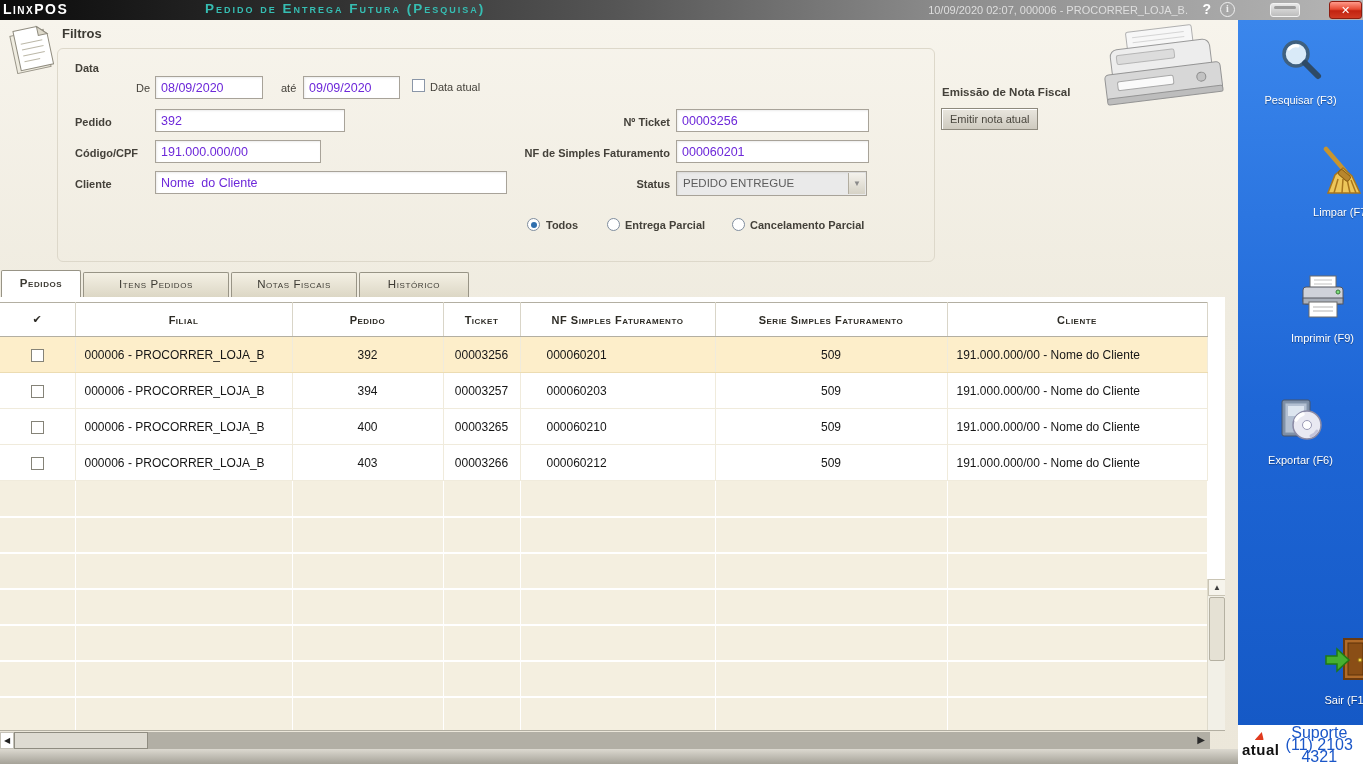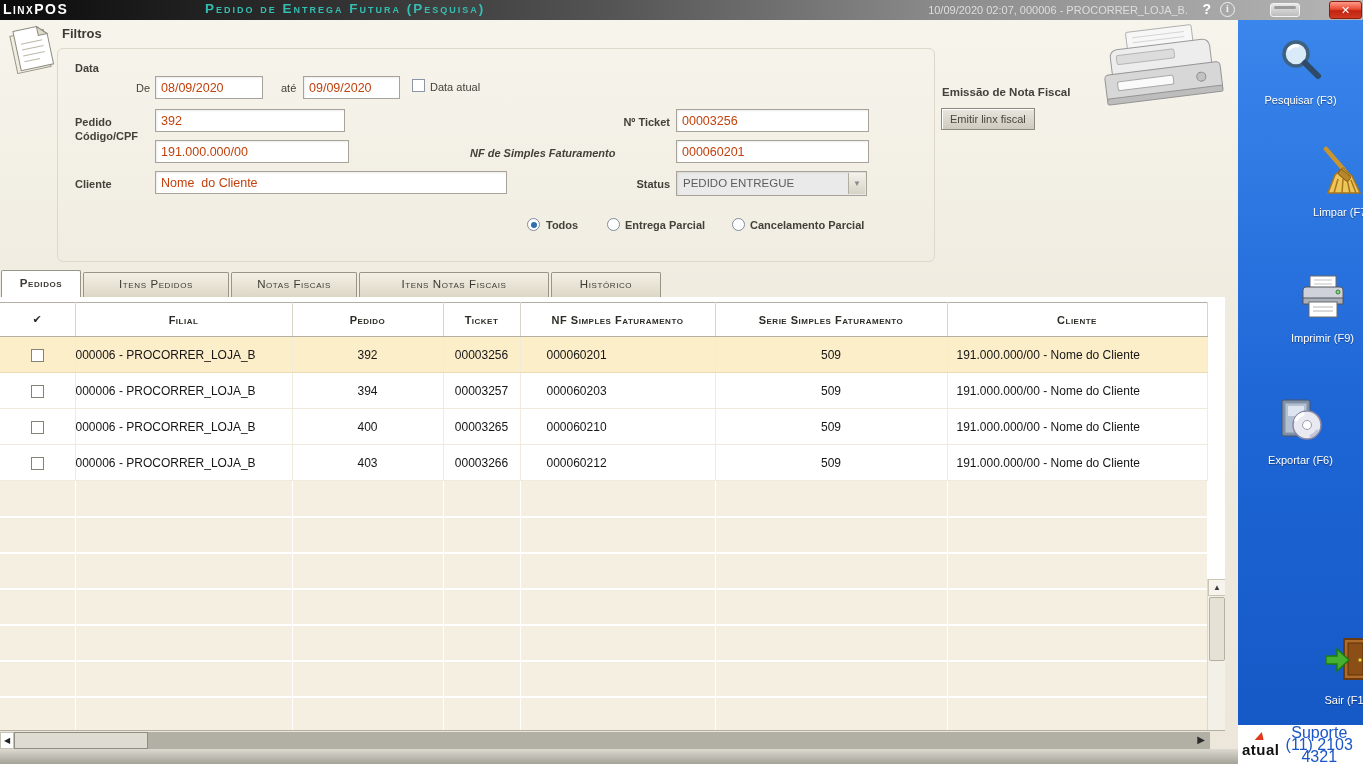--- a/index.html
+++ b/index.html
@@ -27,35 +27,35 @@
   #content { position:absolute; top:20px; left:0; width:1238px; height:744px;
     background:linear-gradient(180deg,#f7f4ec 0%,#efebdf 40%,#ece7da 100%);}
 
   
   #fieldbox { position:absolute; left:57px; top:28px; width:878px; height:214px; border:1px solid #ddd8ca; border-radius:6px;}
   #note-icon { position:absolute; left:4px; top:4px;}
   #filters-heading { position:absolute; left:62px; top:6px; font-size:13px; font-weight:bold; color:#3c3a33;}
   .lbl { position:absolute; font-size:11px; font-weight:bold; color:#44413a; white-space:nowrap;}
   .lbl-n { position:absolute; font-size:11px; color:#44413a; white-space:nowrap;}
   .inp { position:absolute; height:23px; border:1px solid #a8a399; background:#fff; font-family:"Liberation Sans",sans-serif;
-    font-size:12.5px; color:#c2410c; padding:2px 5px; box-shadow:inset 1px 1px 2px rgba(0,0,0,.08);}
+    font-size:12.5px; color:#6d28d9; padding:2px 5px; box-shadow:inset 1px 1px 2px rgba(0,0,0,.08);}
   #lbl-data { left:75px; top:42px; }
   #lbl-de { left:136px; top:62px; }
   #inp-de { left:155px; top:56px; width:108px; }
   #lbl-ate { left:281px; top:62px; }
   #inp-ate { left:303px; top:56px; width:97px; }
   #chk-atual { position:absolute; left:412px; top:59px; width:13px; height:13px; border:1px solid #8a96a8; background:#fff; cursor:pointer;}
   #lbl-atual { left:430px; top:61px; }
   #lbl-pedido { left:75px; top:96px; }
   #inp-pedido { left:155px; top:89px; width:190px; }
   #lbl-ticket { left:540px; top:96px; width:130px; text-align:right; }
   #inp-ticket { left:676px; top:89px; width:193px; }
-  #lbl-codigo { left:75px; top:110px; }
-  #inp-codigo { left:155px; top:120px; width:194px; }
-  #lbl-nf { left:470px; top:127px; width:200px; text-align:left;font-style:italic; }
+  #lbl-codigo { left:75px; top:127px; }
+  #inp-codigo { left:155px; top:120px; width:166px; }
+  #lbl-nf { left:470px; top:127px; width:200px; text-align:right; }
   #inp-nf { left:676px; top:120px; width:193px; }
   #lbl-cliente { left:75px; top:158px; }
   #inp-cliente { left:155px; top:151px; width:352px; }
   #lbl-status { left:570px; top:158px; width:100px; text-align:right; }
   #sel-status { position:absolute; left:676px; top:151px; width:191px; height:25px; border:1px solid #a8a399;
     background:#eaeaea; box-shadow:inset 1px 1px 2px rgba(0,0,0,.08); cursor:default;}
   #sel-status .val { position:absolute; left:6px; top:5px; font-size:11.5px; color:#5d5d5d;}
   #sel-status .arr { position:absolute; right:1px; top:1px; bottom:1px; width:17px;
     background:linear-gradient(#f4f2ec,#d6d2c6); border-left:1px solid #b2ada0; color:#8a8a8a;
     font-size:8px; text-align:center; line-height:21px;}
@@ -85,21 +85,21 @@
     border-bottom:1px solid #b3afa2;}
   #grid table { border-collapse:collapse; table-layout:fixed; width:1207px; margin-top:5px;}
   #grid th { height:34px; background:#fff; border-top:1px solid #b3afa2; border-bottom:1px solid #b3afa2;
     border-right:1px solid #d9d5c8; font-size:11px; font-weight:bold; font-variant:small-caps; letter-spacing:.5px;
     color:#2e2c26; text-align:center;}
   #grid td { height:36px; font-size:12px; color:#161616; border-bottom:1px solid #f0ebdc; border-right:1px solid #f0ebdc;
     overflow:hidden; white-space:nowrap;}
   #grid tr.sel td { background:#fdeeca; border-bottom:1px solid #ecdcb2;}
   #grid tr.empty td { background:#f4efe0; border-bottom:2px solid #fff; border-right:1px solid #fff;}
   .c-check { text-align:center; }
-  .c-filial { }
+  .c-filial { padding-left:9px; }
   .c-pedido { text-align:center; }
   .c-ticket { text-align:center; }
   .c-nf { padding-left:26px; }
   .c-serie { text-align:center; }
   .c-cliente { padding-left:9px; }
   .cb { display:inline-block; width:13px; height:13px; border:1px solid #858378; background:#fff; vertical-align:middle; cursor:pointer;}
 
   
   #vscroll { position:absolute; right:0; top:282px; width:18px; height:429px; background:#f2f0e7; border-left:1px solid #dedacb;}
   .varrow { position:absolute; left:0; width:18px; height:17px; background:#f6f4ec; border:1px solid #c9c4b4;
@@ -194,21 +194,21 @@
   </span>
 
   <span class="radio on" id="rad-todos"></span>
   <span class="lbl" id="lblr-todos">Todos</span>
   <span class="radio" id="rad-ep"></span>
   <span class="lbl" id="lblr-ep">Entrega Parcial</span>
   <span class="radio" id="rad-cp"></span>
   <span class="lbl" id="lblr-cp">Cancelamento Parcial</span>
 
   <span class="lbl" id="lbl-emissao">Emissão de Nota Fiscal</span>
-  <button id="btn-emitir">Emitir linx fiscal</button>
+  <button id="btn-emitir">Emitir nota atual</button>
 
   <span id="printer-art">
     <svg width="138" height="88" viewBox="0 0 138 88">
       <g transform="rotate(-7 69 44)">
         <rect x="34" y="4" width="66" height="20" rx="2" fill="#f7f7f7" stroke="#b0b0b0"></rect>
         <line x1="40" y1="10" x2="92" y2="10" stroke="#d5d5d5"></line>
         <line x1="40" y1="15" x2="92" y2="15" stroke="#d5d5d5"></line>
         <rect x="16" y="20" width="100" height="30" rx="7" fill="#ededed" stroke="#9a9a9a"></rect>
         <rect x="22" y="26" width="58" height="9" rx="2" fill="#dcdcdc" stroke="#b5b5b5"></rect>
         <rect x="8" y="44" width="116" height="28" rx="4" fill="#d7d7d7" stroke="#949494"></rect>
@@ -216,21 +216,20 @@
         <circle cx="104" cy="57" r="4.5" fill="#c2c2c2" stroke="#8a8a8a"></circle>
         <rect x="8" y="68" width="116" height="6" rx="2" fill="#bdbdbd" stroke="#949494"></rect>
       </g>
     </svg>
   </span>
 
   <div id="tabs">
     <div class="tab tw0 active">Pedidos</div>
     <div class="tab tw1">Itens Pedidos</div>
     <div class="tab tw2">Notas Fiscais</div>
-    <div class="tab tw3">Itens Notas Fiscais</div>
     <div class="tab tw4">Histórico</div>
   </div>
 
   <div id="grid">
     <table>
       <colgroup>
         <col style="width:75px">
           <col style="width:217px">
           <col style="width:151px">
           <col style="width:77px">

